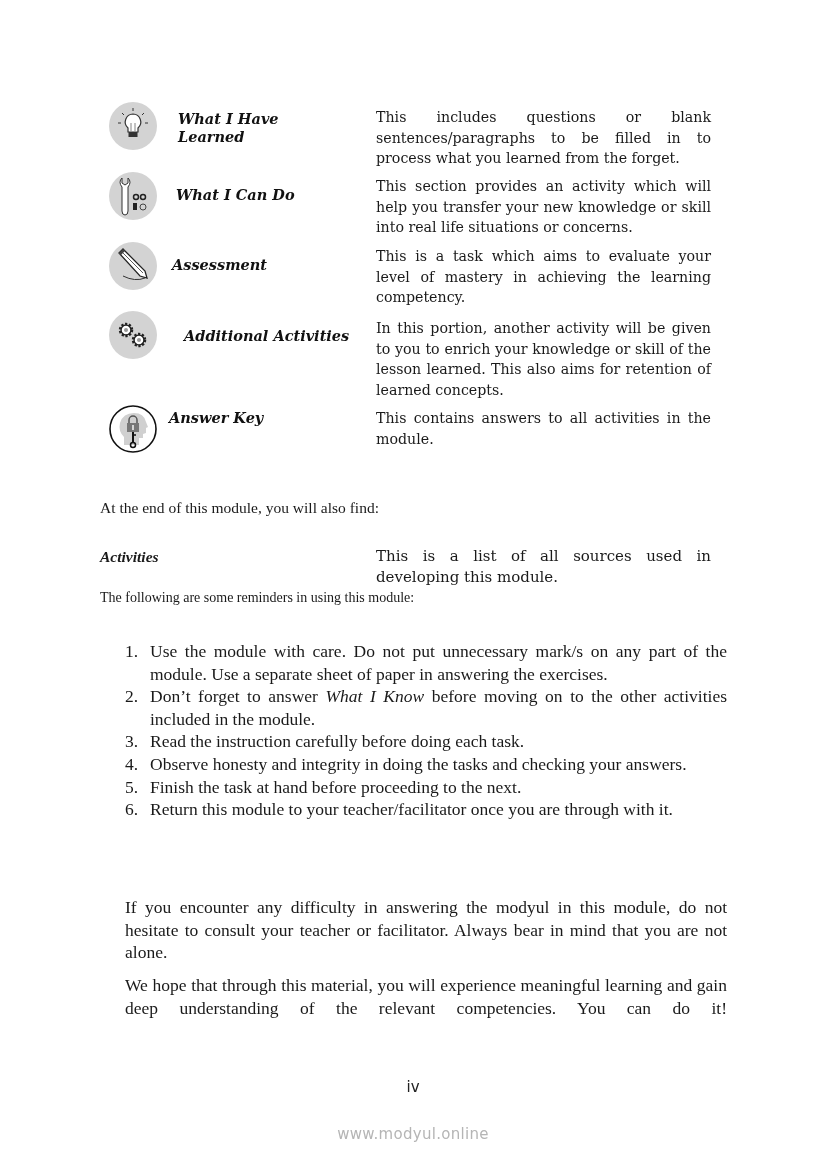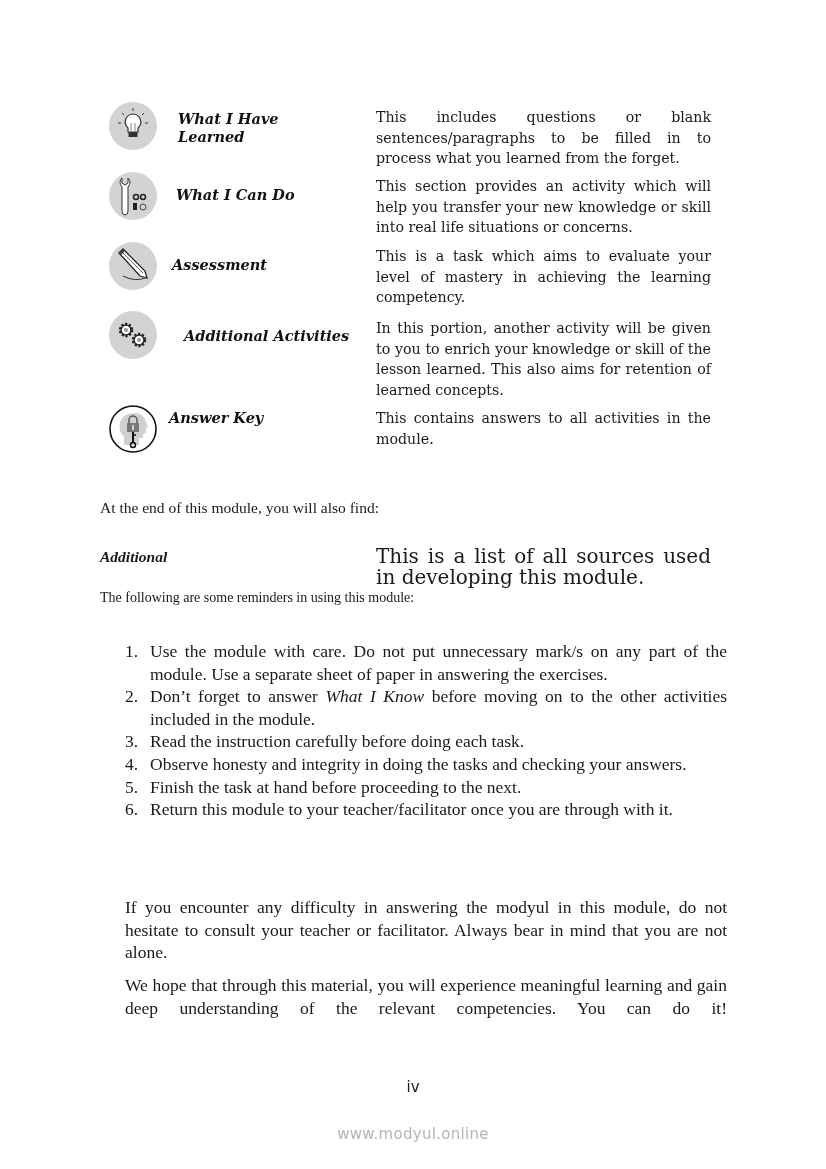--- a/index.html
+++ b/index.html
@@ -8,21 +8,21 @@
 
     
     .row { position: absolute; left: 100px; width: 612px; }
     .row .icon { position: absolute; left: 9px; width: 48px; height: 48px; }
     .row .label { position: absolute; font-weight: bold; font-style: italic; font-size: 14.5px; line-height: 18px; font-family: "DejaVu Serif", serif; color: #111; }
     .row .desc { position: absolute; left: 276px; width: 335px; font-size: 14.2px; line-height: 20.5px; text-align: justify; text-align-last: left; font-family: "DejaVu Serif", serif; }
 
     .plain { position: absolute; font-family: "Liberation Serif", serif; }
     .intro-end { left: 100px; top: 490px; font-size: 15.5px; margin-top: 9px; }
     .ref-label { left: 100px; top: 548px; font-weight: bold; font-style: italic; font-size: 15.5px; }
-    .ref-desc { left: 376px; top: 546px; width: 335px; font-family: "DejaVu Serif", serif; font-size: 20px; line-height: 20.5px; text-align: justify; }
+    .ref-desc { left: 376px; top: 546px; width: 335px; font-family: "DejaVu Serif", serif; font-size: 15px; line-height: 20.5px; text-align: justify; }
     .reminders-head { left: 100px; top: 590px; font-size: 14px; }
 
     ol.reminders { position: absolute; left: 125px; top: 640px; width: 602px; margin: 0; padding: 0 0 0 0; list-style: none; font-family: "Liberation Serif", serif; font-size: 17.5px; line-height: 22.6px; }
     ol.reminders li { position: relative; padding-left: 25px; text-align: justify; }
     ol.reminders li .num { position: absolute; left: 0; top: 0; }
     ol.reminders li .txt em { font-style: italic; }
 
     .para { position: absolute; left: 125px; width: 602px; font-family: "Liberation Serif", serif; font-size: 17.5px; line-height: 22.6px; text-align: justify; }
     .para.p1 { top: 896px; }
     .para.p2 { top: 974px; text-align-last: justify; }
@@ -107,21 +107,21 @@
       <rect x="23.3" y="20" width="1.4" height="5" fill="#fff"></rect>
       <line x1="24" y1="27" x2="24" y2="38" stroke="#111" stroke-width="2"></line>
       <line x1="24" y1="30" x2="27" y2="30" stroke="#111" stroke-width="1.5"></line>
       <circle cx="24" cy="40" r="2.5" fill="none" stroke="#111" stroke-width="1.5"></circle>
     </svg>
     <div class="label" style="left:69px;top:6px;">Answer Key</div>
     <div class="desc" style="top:5px;">This contains answers to all activities in the module.</div>
   </div>
 
   <div class="plain intro-end">At the end of this module, you will also find:</div>
-  <div class="plain ref-label">Additional</div>
+  <div class="plain ref-label">Activities</div>
   <div class="plain ref-desc">This is a list of all sources used in developing this module.</div>
 
   <div class="plain reminders-head">The following are some reminders in using this module:</div>
   <ol class="reminders">
     <li>
       <span class="num">1.</span>
       <span class="txt">Use the module with care. Do not put unnecessary mark/s on any part of the module. Use a separate sheet of paper in answering the exercises.</span>
     </li>
     <li>
       <span class="num">2.</span>

